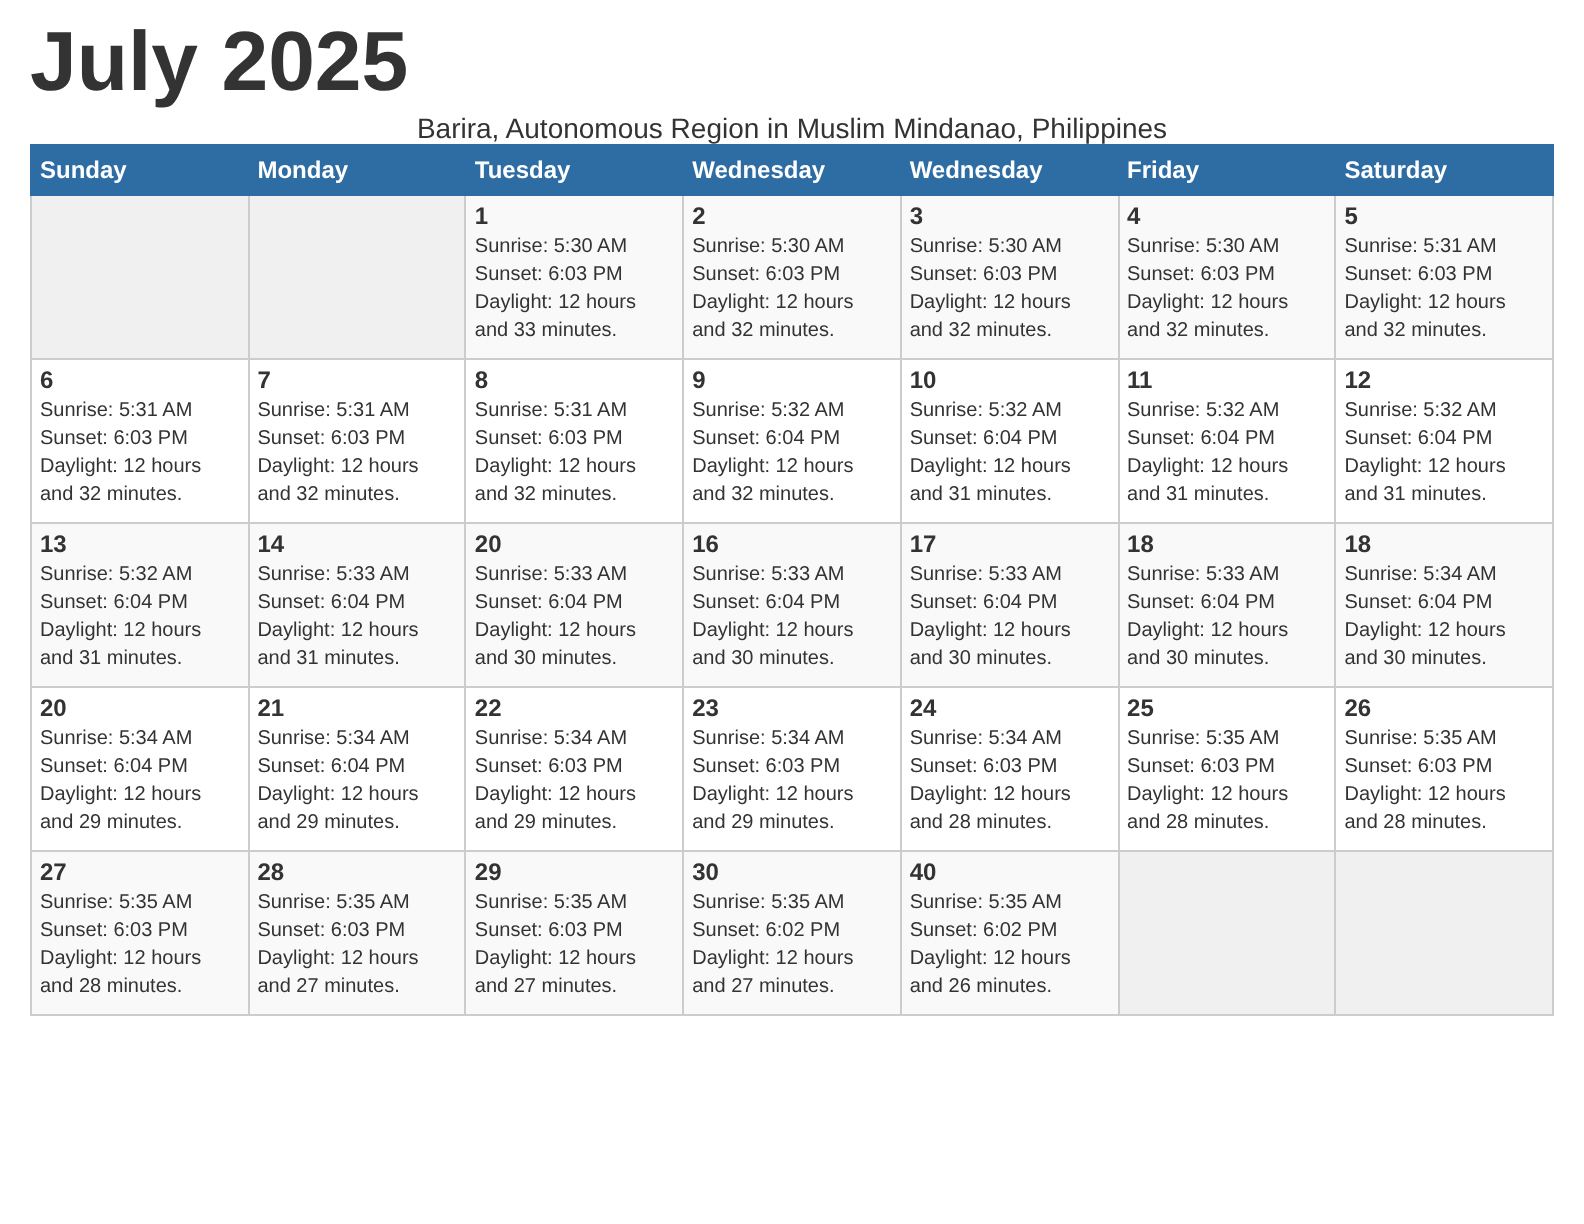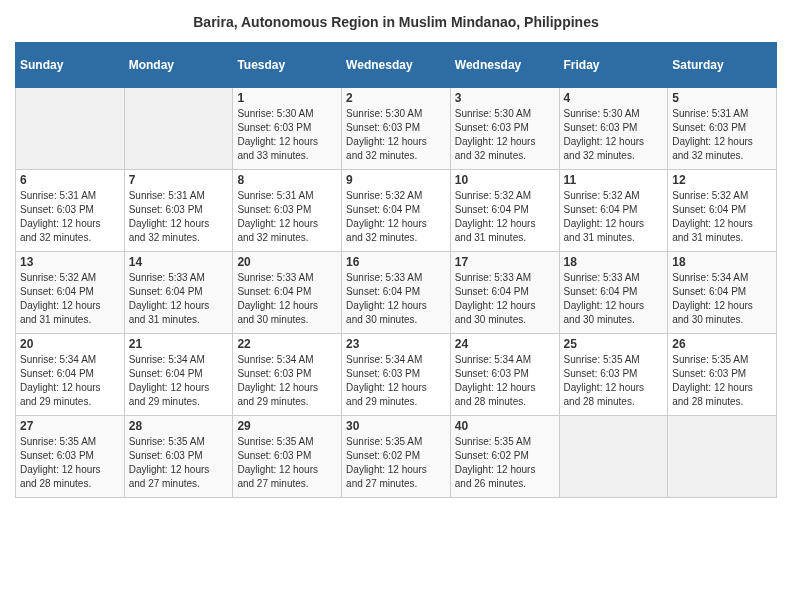--- a/index.html
+++ b/index.html
@@ -26,34 +26,33 @@
       font-size: 42px;
       font-weight: bold;
       color: #333;
       text-align: right;
       line-height: 1;
     }
     .subtitle {
       text-align: center;
       font-size: 14px;
       color: #333;
-      margin-bottom: 12px;
-      font-weight: bold;
+      margin-bottom: 0;
     }
     table {
       width: 100%;
       border-collapse: collapse;
       table-layout: fixed;
     }
     thead tr th {
       background-color: #2e6da4;
       color: #fff;
       font-size: 12px;
       font-weight: bold;
-      padding: 15px 4px;
+      padding: 5px 4px;
       text-align: left;
       border: 1px solid #2e6da4;
     }
     tbody tr td {
       border: 1px solid #ccc;
       vertical-align: top;
       padding: 3px 4px;
       font-size: 10px;
       color: #333;
       height: 82px;
@@ -76,20 +75,21 @@
       color: #333;
     }
     .empty-cell {
       background-color: #f0f0f0 !important;
     }
   </style>
 </head>
 <body>
 
 <div class="header">
+  <div class="month-title">July 2025</div>
 </div>
 
 <div class="subtitle">Barira, Autonomous Region in Muslim Mindanao, Philippines</div>
 
 <table>
   <thead>
     <tr>
     <th>Sunday</th>
         <th>Monday</th>
         <th>Tuesday</th>

